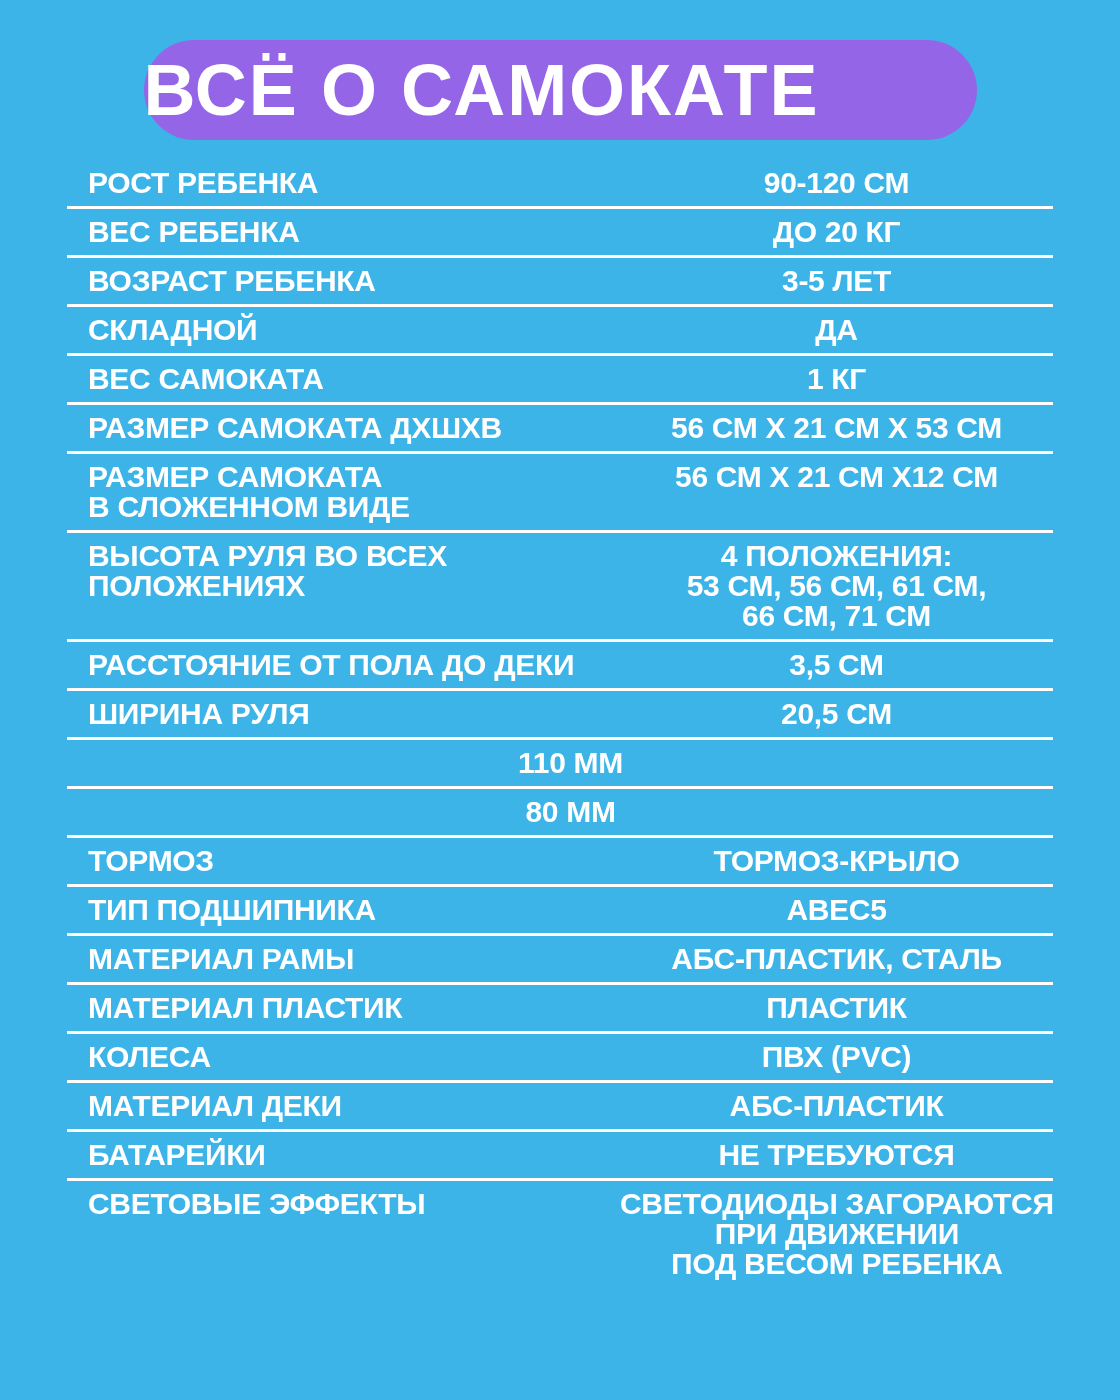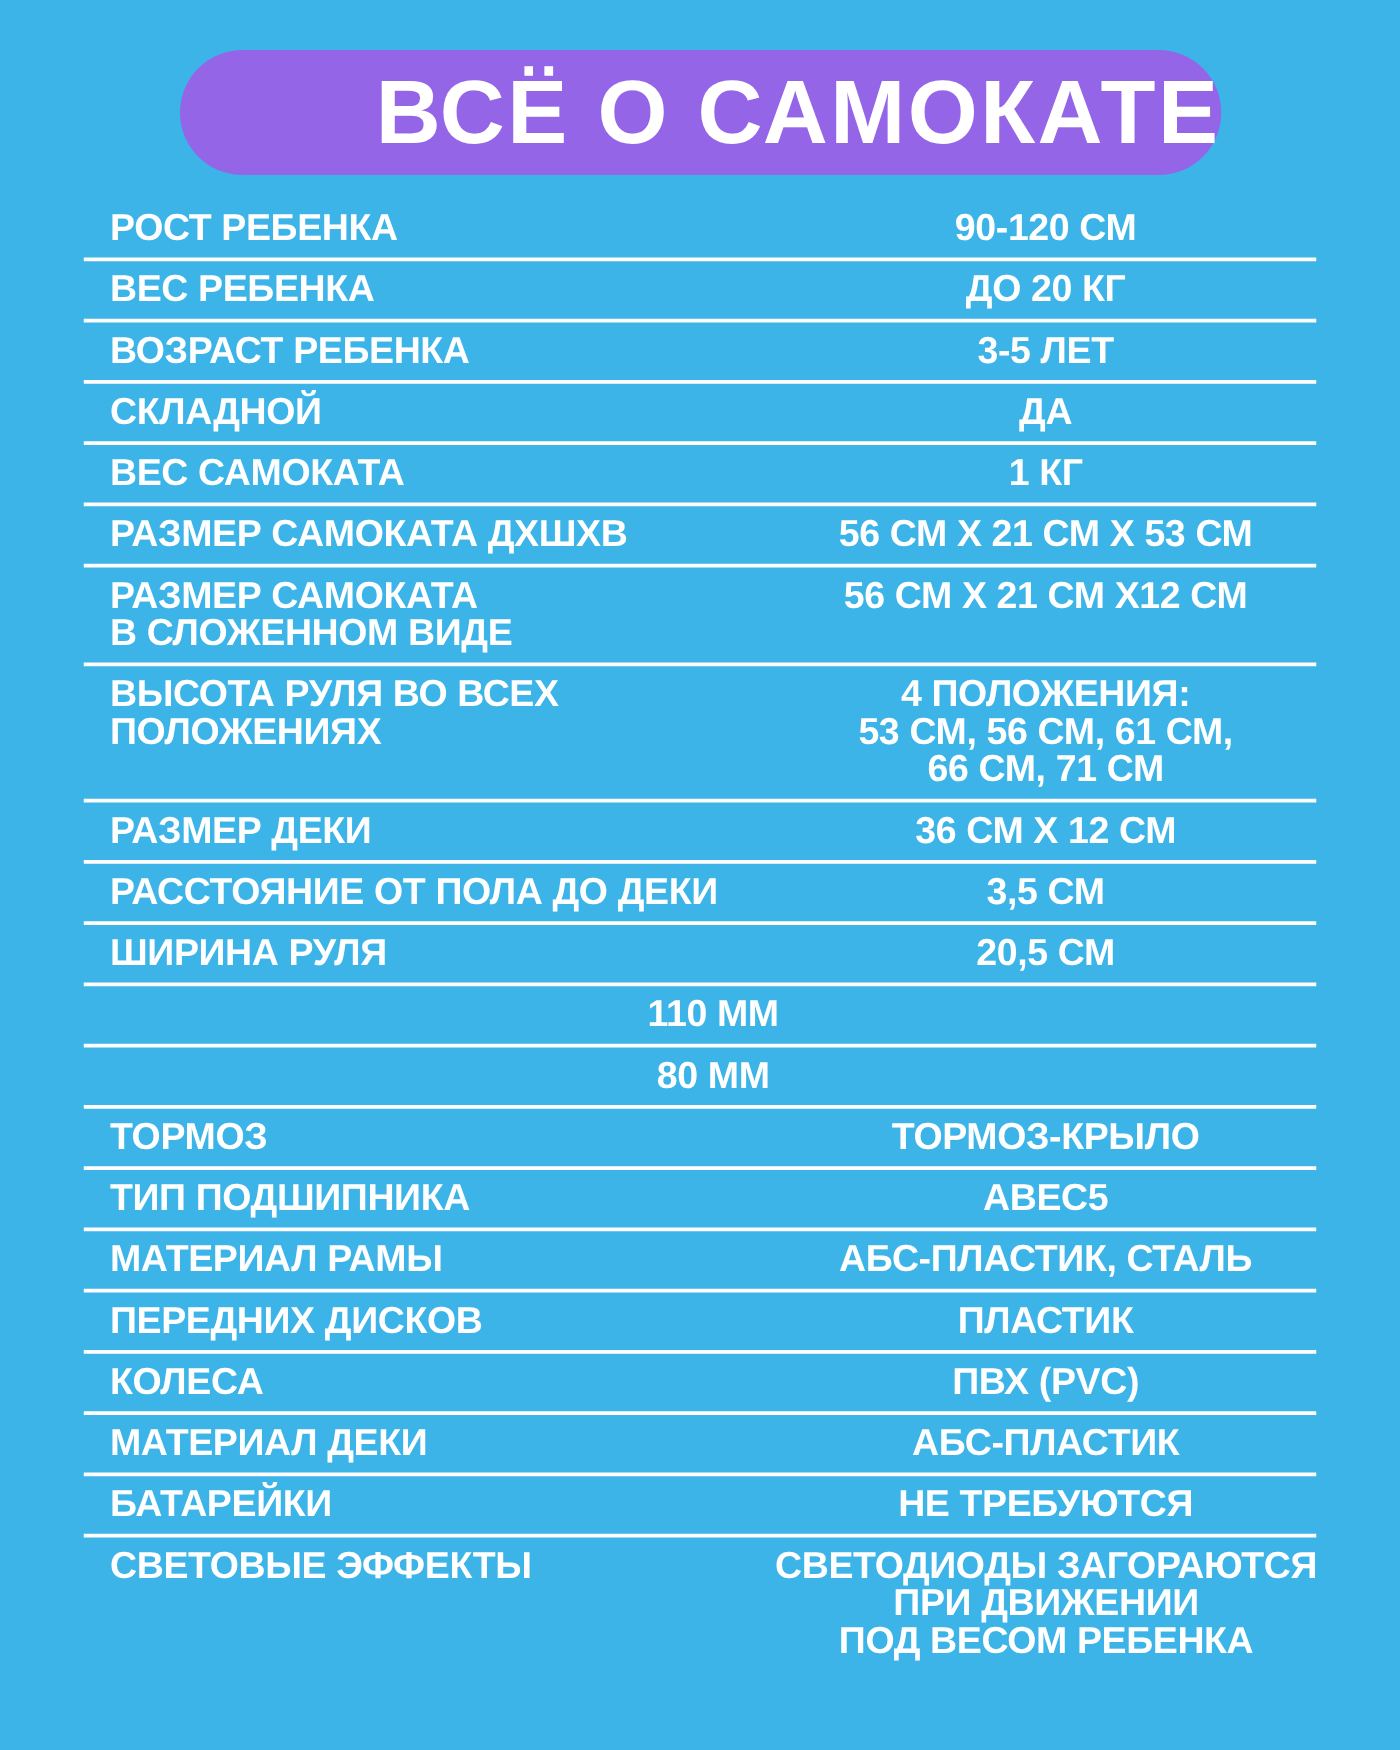--- a/index.html
+++ b/index.html
@@ -21,21 +21,21 @@
     color: var(--fg);
   }
   .title-pill {
     width: 833px;
     height: 100px;
     margin: 40px auto 0 auto;
     background: var(--pill);
     border-radius: 50px;
     display: flex;
     align-items: center;
-    justify-content: flex-end;
+    justify-content: flex-start;
   }
   .title-pill .title-text {
     font-size: 72px;
     letter-spacing: 2px;
     line-height: 1;
     white-space: pre;
     color: var(--fg);
   }
   .specs-table {
     width: 986px;
@@ -108,24 +108,20 @@
   </div>
 
   <div class="spec-row">
     <div class="spec-label">ВЫСОТА РУЛЯ ВО ВСЕХ
 ПОЛОЖЕНИЯХ</div>
     <div class="spec-value">4 ПОЛОЖЕНИЯ:
 53 СМ, 56 СМ, 61 СМ,
 66 СМ, 71 СМ</div>
   </div>
 
-  <div class="spec-row">
-    <div class="spec-label">РАЗМЕР ДЕКИ</div>
-    <div class="spec-value">36 СМ Х 12 СМ</div>
-  </div>
 
   <div class="spec-row">
     <div class="spec-label">РАССТОЯНИЕ ОТ ПОЛА ДО ДЕКИ</div>
     <div class="spec-value">3,5 СМ</div>
   </div>
 
   <div class="spec-row">
     <div class="spec-label">ШИРИНА РУЛЯ</div>
     <div class="spec-value">20,5 СМ</div>
   </div>
@@ -147,21 +143,21 @@
     <div class="spec-label">ТИП ПОДШИПНИКА</div>
     <div class="spec-value">ABEC5</div>
   </div>
 
   <div class="spec-row">
     <div class="spec-label">МАТЕРИАЛ РАМЫ</div>
     <div class="spec-value">АБС-ПЛАСТИК, СТАЛЬ</div>
   </div>
 
   <div class="spec-row">
-    <div class="spec-label">ПЕРЕДНИХ ДИСКОВ</div>
+    <div class="spec-label">МАТЕРИАЛ ПЛАСТИК</div>
     <div class="spec-value">ПЛАСТИК</div>
   </div>
 
   <div class="spec-row">
     <div class="spec-label">КОЛЕСА</div>
     <div class="spec-value">ПВХ (PVC)</div>
   </div>
 
   <div class="spec-row">
     <div class="spec-label">МАТЕРИАЛ ДЕКИ</div>

